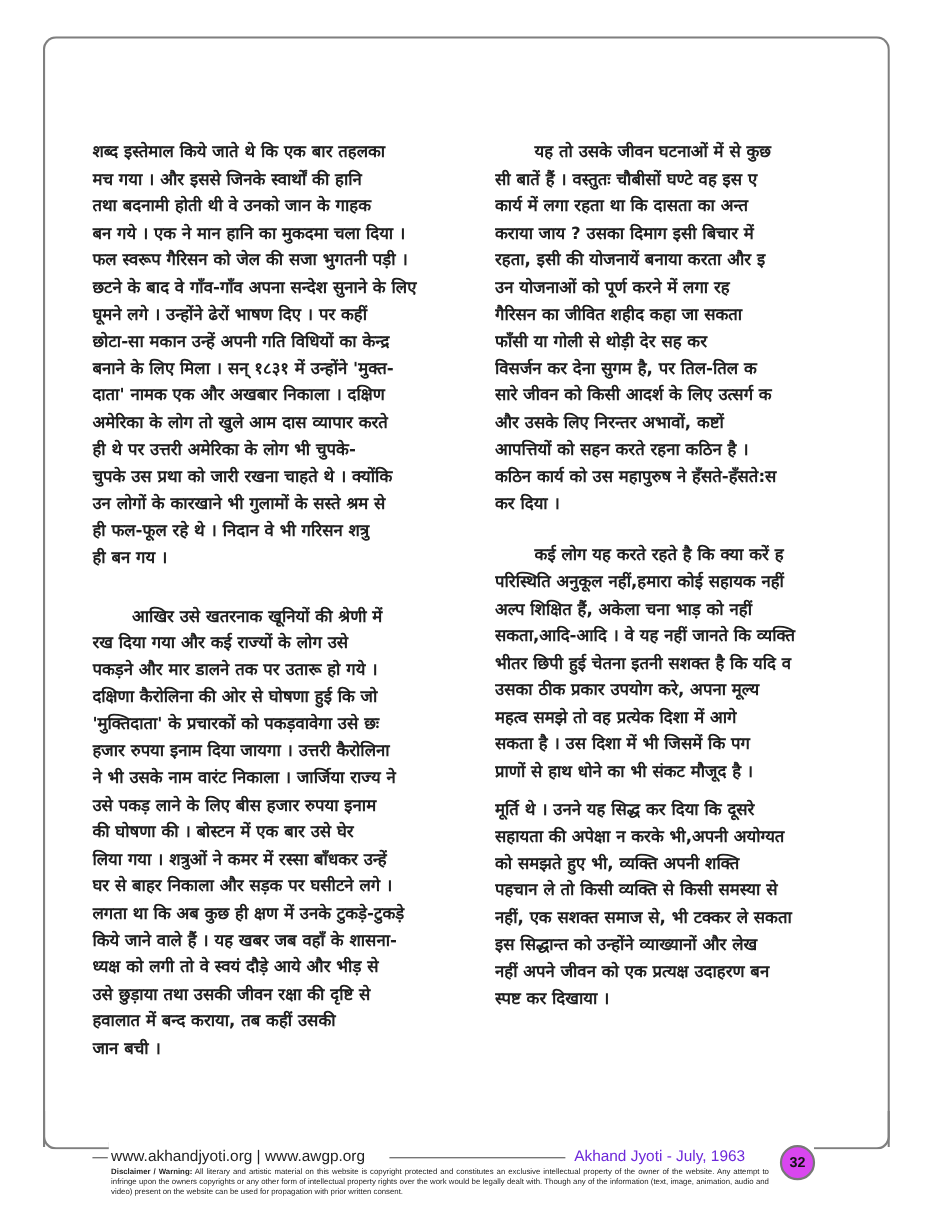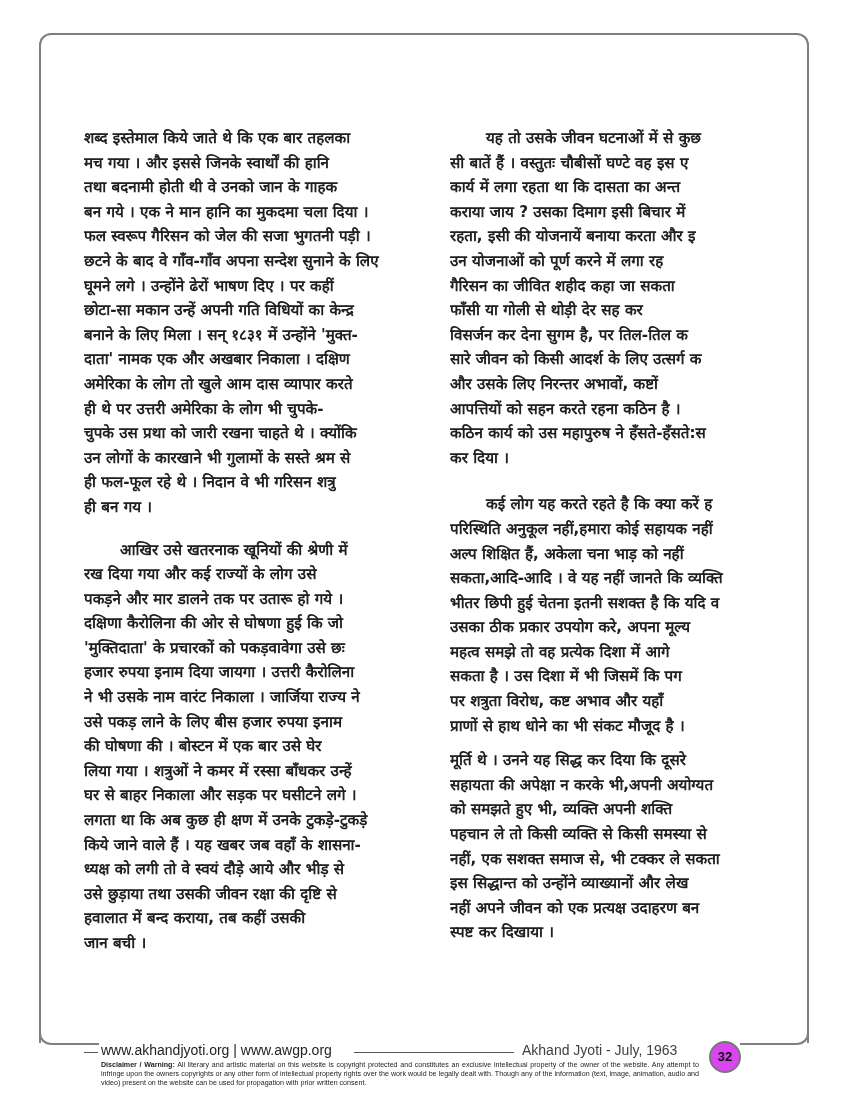--- a/index.html
+++ b/index.html
@@ -36,21 +36,21 @@
 
   .footer-links {
     position: absolute; left: 101px; top: 1042px; font-family: "Liberation Sans", sans-serif;
     font-size: 14px; color: #222;
   }
   .footer-rule {
     position: absolute; top: 1052px; height: 1px; background: #555;
   }
   .footer-title {
     position: absolute; left: 522px; top: 1042px; font-family: "Liberation Sans", sans-serif;
-    font-size: 14px; color: #404040;
+    font-size: 14px; color: #6d28d9;
   }
   .page-num {
     position: absolute; left: 709px; top: 1041px; width: 28px; height: 28px;
     border: 2px solid #777; border-radius: 50%; background: #d946ef;
     font-family: "Liberation Sans", sans-serif; font-weight: bold; font-size: 13px;
     text-align: center; line-height: 28px; color: #111;
   }
   .disclaimer {
     position: absolute; left: 101px; top: 1061px; width: 598px;
     font-family: "Liberation Sans", sans-serif; font-size: 7.1px; line-height: 9px;
@@ -77,21 +77,21 @@
       <span class="line">छोटा-सा मकान उन्हें अपनी गति विधियों का  केन्द्र</span>
       <span class="line">बनाने के लिए मिला । सन् १८३१ में  उन्होंने  'मुक्त-</span>
       <span class="line">दाता' नामक एक और  अखबार  निकाला । दक्षिण</span>
       <span class="line">अमेरिका के लोग तो खुले आम दास व्यापार  करते</span>
       <span class="line">ही थे पर  उत्तरी  अमेरिका  के  लोग  भी  चुपके-</span>
       <span class="line">चुपके उस प्रथा को जारी रखना चाहते थे । क्योंकि</span>
       <span class="line">उन लोगों के कारखाने भी  गुलामों के सस्ते श्रम  से</span>
       <span class="line">ही फल-फूल रहे  थे  । निदान  वे  भी गरिसन शत्रु</span>
       <span class="line">ही बन गय ।</span>
     </p>
-    <p style="margin-top: 18px;">
+    <p style="margin-top: 28px;">
       <span class="line" style="padding-left: 36px;">आखिर उसे खतरनाक  खूनियों  की  श्रेणी में</span>
       <span class="line">रख दिया  गया    और  कई राज्यों  के  लोग उसे</span>
       <span class="line">पकड़ने और मार डालने तक  पर  उतारू हो गये ।</span>
       <span class="line">दक्षिणा कैरोलिना की ओर से  घोषणा  हुई  कि जो</span>
       <span class="line">'मुक्तिदाता' के प्रचारकों  को  पकड़वावेगा  उसे छः</span>
       <span class="line">हजार रुपया इनाम दिया जायगा । उत्तरी कैरोलिना</span>
       <span class="line">ने भी उसके नाम वारंट निकाला । जार्जिया राज्य ने</span>
       <span class="line">उसे पकड़ लाने के लिए  बीस  हजार  रुपया इनाम</span>
       <span class="line">की घोषणा की ।  बोस्टन  में   एक   बार   उसे  घेर</span>
       <span class="line">लिया गया । शत्रुओं ने कमर में रस्सा बाँधकर  उन्हें</span>
@@ -123,21 +123,20 @@
     </p>
     <p style="margin-top: 22px;">
       <span class="line" style="padding-left: 36px;">कई लोग यह करते रहते है कि क्या करें  ह</span>
       <span class="line">परिस्थिति अनुकूल नहीं,हमारा कोई सहायक नहीं</span>
       <span class="line">अल्प  शिक्षित  हैं,    अकेला चना भाड़ को नहीं</span>
       <span class="line">सकता,आदि-आदि । वे यह नहीं जानते  कि व्यक्ति</span>
       <span class="line">भीतर छिपी हुई चेतना इतनी सशक्त है कि यदि  व</span>
       <span class="line">उसका ठीक प्रकार उपयोग  करे,  अपना मूल्य</span>
       <span class="line">महत्व समझे तो  वह  प्रत्येक  दिशा  में  आगे</span>
       <span class="line">सकता है ।  उस  दिशा  में भी  जिसमें  कि पग</span>
-      <span class="line">पर  शत्रुता  विरोध,  कष्ट  अभाव  और  यहाँ</span>
       <span class="line">प्राणों से हाथ धोने का भी संकट मौजूद  है  ।</span>
     </p>
     <p style="margin-top: 10px;">
       <span class="line">मूर्ति थे । उनने यह सिद्ध कर  दिया कि  दूसरे</span>
       <span class="line">सहायता की अपेक्षा न करके भी,अपनी  अयोग्यत</span>
       <span class="line">को  समझते हुए  भी,   व्यक्ति  अपनी  शक्ति</span>
       <span class="line">पहचान ले तो किसी व्यक्ति से किसी समस्या से</span>
       <span class="line">नहीं, एक सशक्त समाज से, भी टक्कर ले सकता</span>
       <span class="line">इस सिद्धान्त को  उन्होंने  व्याख्यानों  और लेख</span>
       <span class="line">नहीं अपने जीवन को एक प्रत्यक्ष उदाहरण  बन</span>

